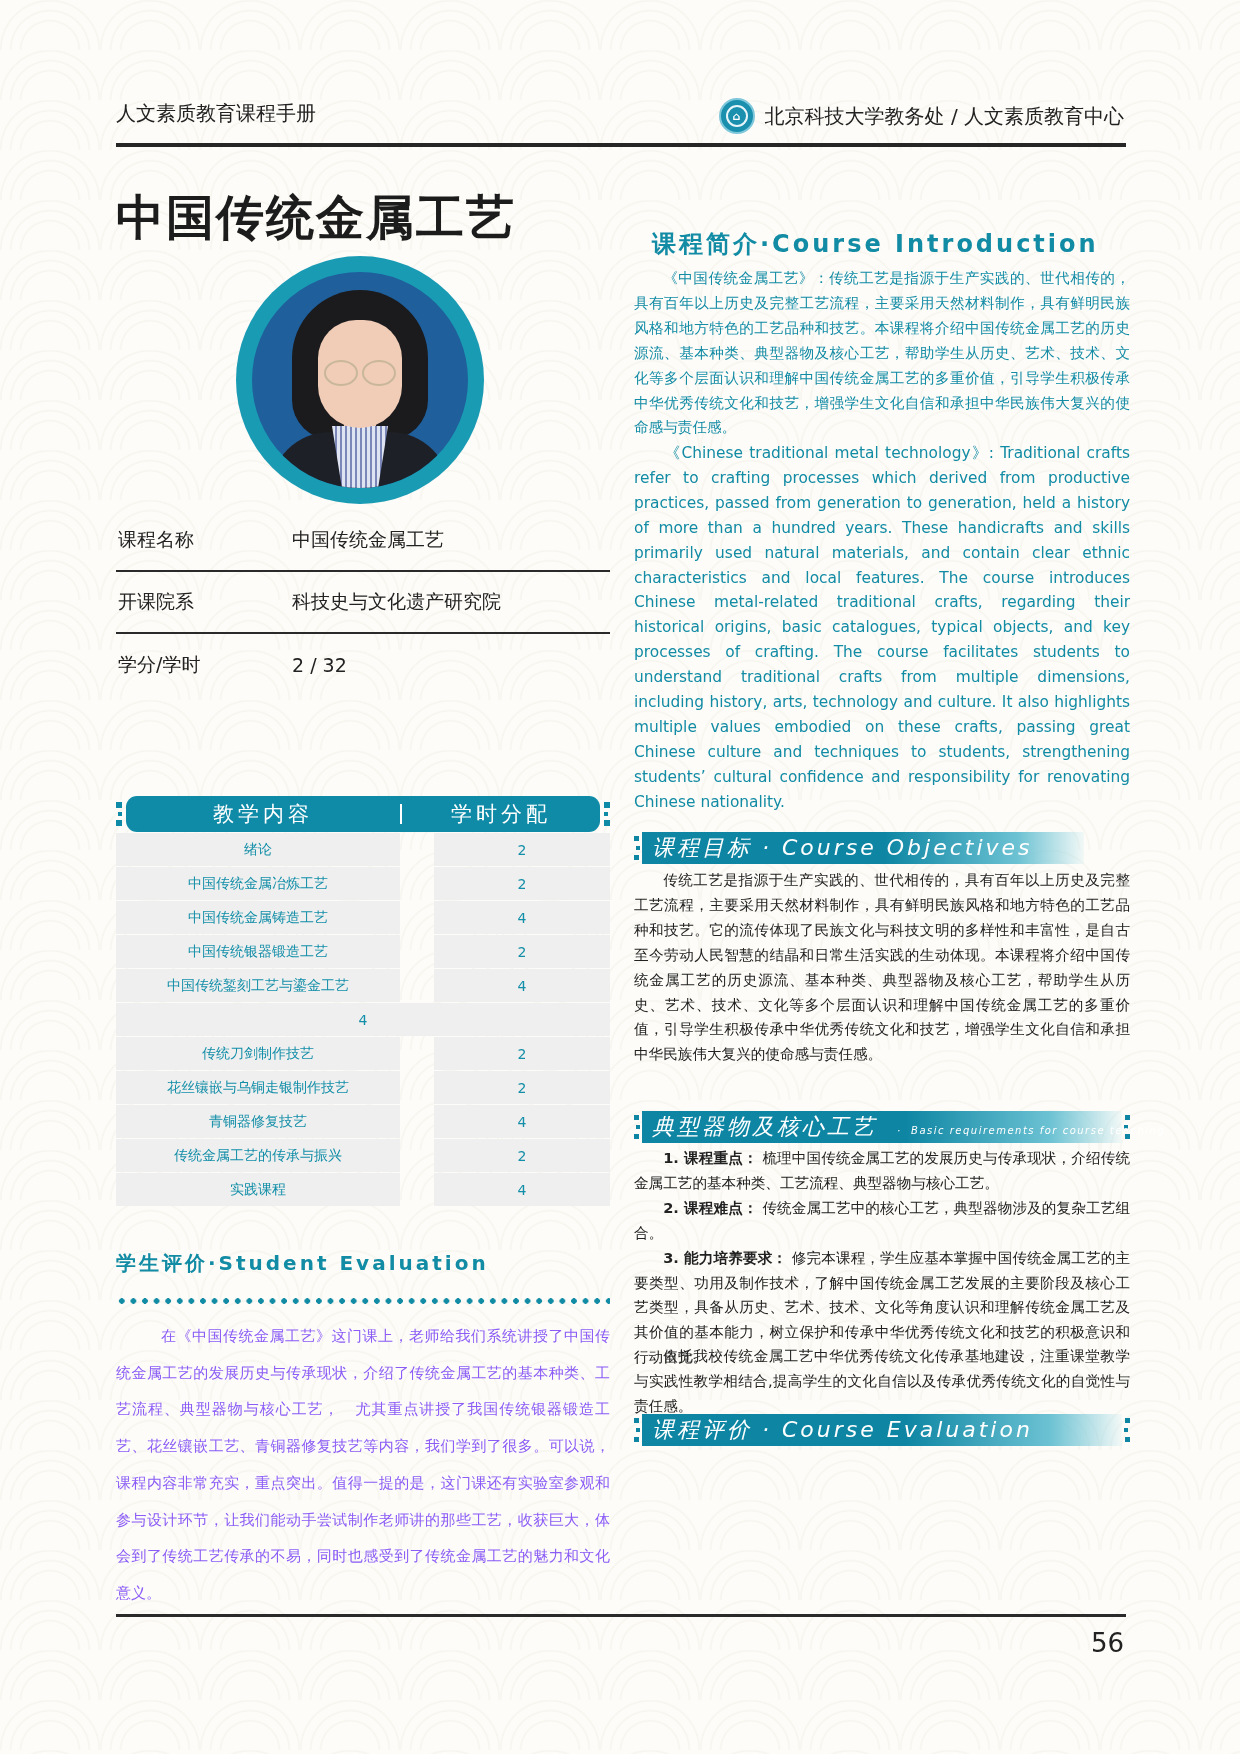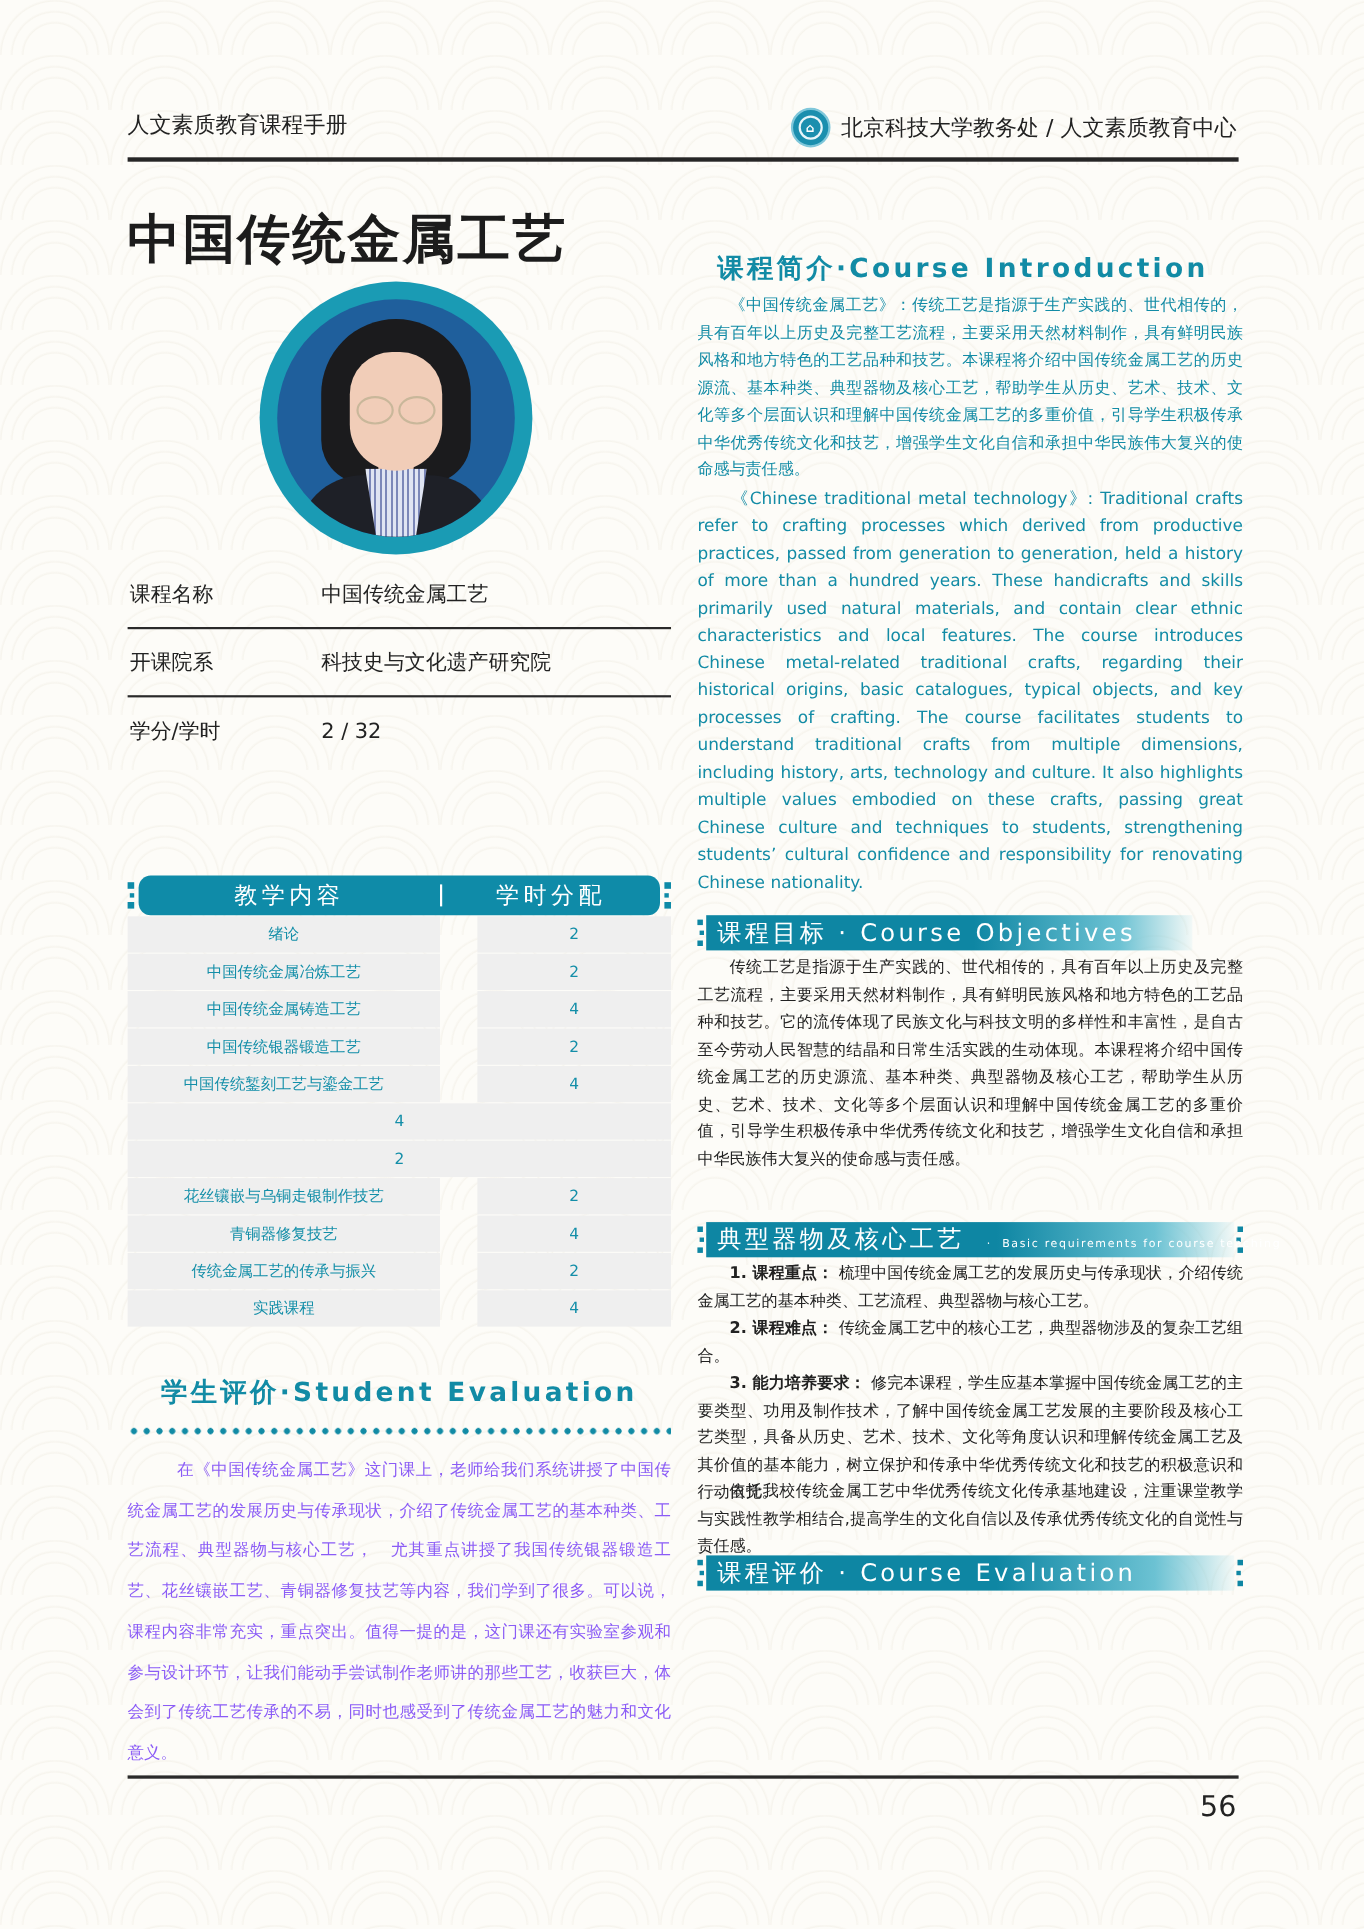--- a/index.html
+++ b/index.html
@@ -47,34 +47,34 @@
   .ct-head { position: relative; height: 36px; background: #0f8ba8; display: flex; align-items: center; color: #fff; font-size: 21px; letter-spacing: 4px; margin: 0 10px; border-radius: 11px; }
   .ct-head .c1 { width: 274px; text-align: center; }
   .ct-head .sep { width: 2px; height: 20px; background: #fff; }
   .ct-head .c2 { flex: 1; text-align: center; }
   .notch { position: absolute; width: 6px; height: 6px; background: #0f8ba8; }
   .ct-row { display: flex; height: 33px; margin-top: 1px; font-size: 14px; color: #138ea8; gap: 32px; }
   .ct-row .c1 { width: 284px; background: #efefef; display: flex; align-items: center; justify-content: center; margin-right: 2px; }
   .ct-row .c2 { flex: 1; background: #efefef; display: flex; align-items: center; justify-content: center; }
 
   
-  .se-title { left: 116px; width: 494px; top: 1250px; text-align: center; font-size: 24px; font-weight: bold; color: #128ba5; letter-spacing: 3px; }
+  .se-title { left: 116px; width: 494px; top: 1250px; font-size: 20px; font-weight: bold; color: #128ba5; letter-spacing: 3px; }
   .se-dots { left: 116px; width: 494px; top: 1298px; height: 6px; background-image: radial-gradient(circle, #128ba5 2.6px, transparent 3px); background-size: 11.6px 6px; }
   .se-text { left: 116px; width: 494px; top: 1318px; font-size: 15px; line-height: 36.7px; color: #8b5cf6; text-align: justify; }
 
   
   .rc { left: 634px; width: 496px; }
   .intro-title { left: 652px; top: 228px; font-size: 24px; font-weight: bold; color: #128ba5; letter-spacing: 3px; }
   .intro-cn { top: 266px; font-size: 14.6px; line-height: 24.9px; color: #128ba5; text-align: justify; }
   .intro-en { top: 441px; font-size: 15.4px; line-height: 24.9px; color: #128ba5; text-align: justify; hyphens: auto; }
   .indent { text-indent: 2em; }
 
   .band { position: absolute; left: 634px; height: 32px; display: flex; align-items: center; color: #fff; }
   .band-bg { position: absolute; left: 8px; top: 0; height: 32px; background: linear-gradient(90deg, #0e86a3 0%, #0e86a3 55%, #6cc2d3 85%, rgba(200,235,242,0.2) 100%); }
-  .band-text { position: relative; padding-left: 18px; font-size: 22px; letter-spacing: 3px; white-space: nowrap; }
+  .band-text { position: relative; padding-left: 18px; font-size: 22px; letter-spacing: 3px; white-space: nowrap; font-style: italic; }
   .band-sub { font-size: 10px; letter-spacing: 1.5px; margin-left: 10px; }
   .bn { position: absolute; width: 5px; height: 5px; background: #0e86a3; }
   .body-text { font-size: 14.6px; line-height: 24.9px; color: #222; text-align: justify; }
   .obj-text { top: 868px; }
   .req-text { top: 1146px; }
   .eval-text { top: 1344px; }
   .req-item b { font-weight: bold; }
 
   .foot-rule { left: 116px; width: 1010px; top: 1614px; height: 3px; background: #2a2a2a; }
   .page-num { right: 116px; top: 1628px; font-size: 26px; color: #222; }
@@ -148,20 +148,21 @@
       <span class="c2">2</span>
     </div>
   <div class="ct-row">
       <span class="c1">中国传统錾刻工艺与鎏金工艺</span>
       <span class="c2">4</span>
     </div>
   <div class="ct-row">
       <span class="c2">4</span>
     </div>
   <div class="ct-row">
+      <span class="c1">传统刀剑制作技艺</span>
       <span class="c2">2</span>
     </div>
   <div class="ct-row">
       <span class="c1">花丝镶嵌与乌铜走银制作技艺</span>
       <span class="c2">2</span>
     </div>
   <div class="ct-row">
       <span class="c1">青铜器修复技艺</span>
       <span class="c2">4</span>
     </div>

